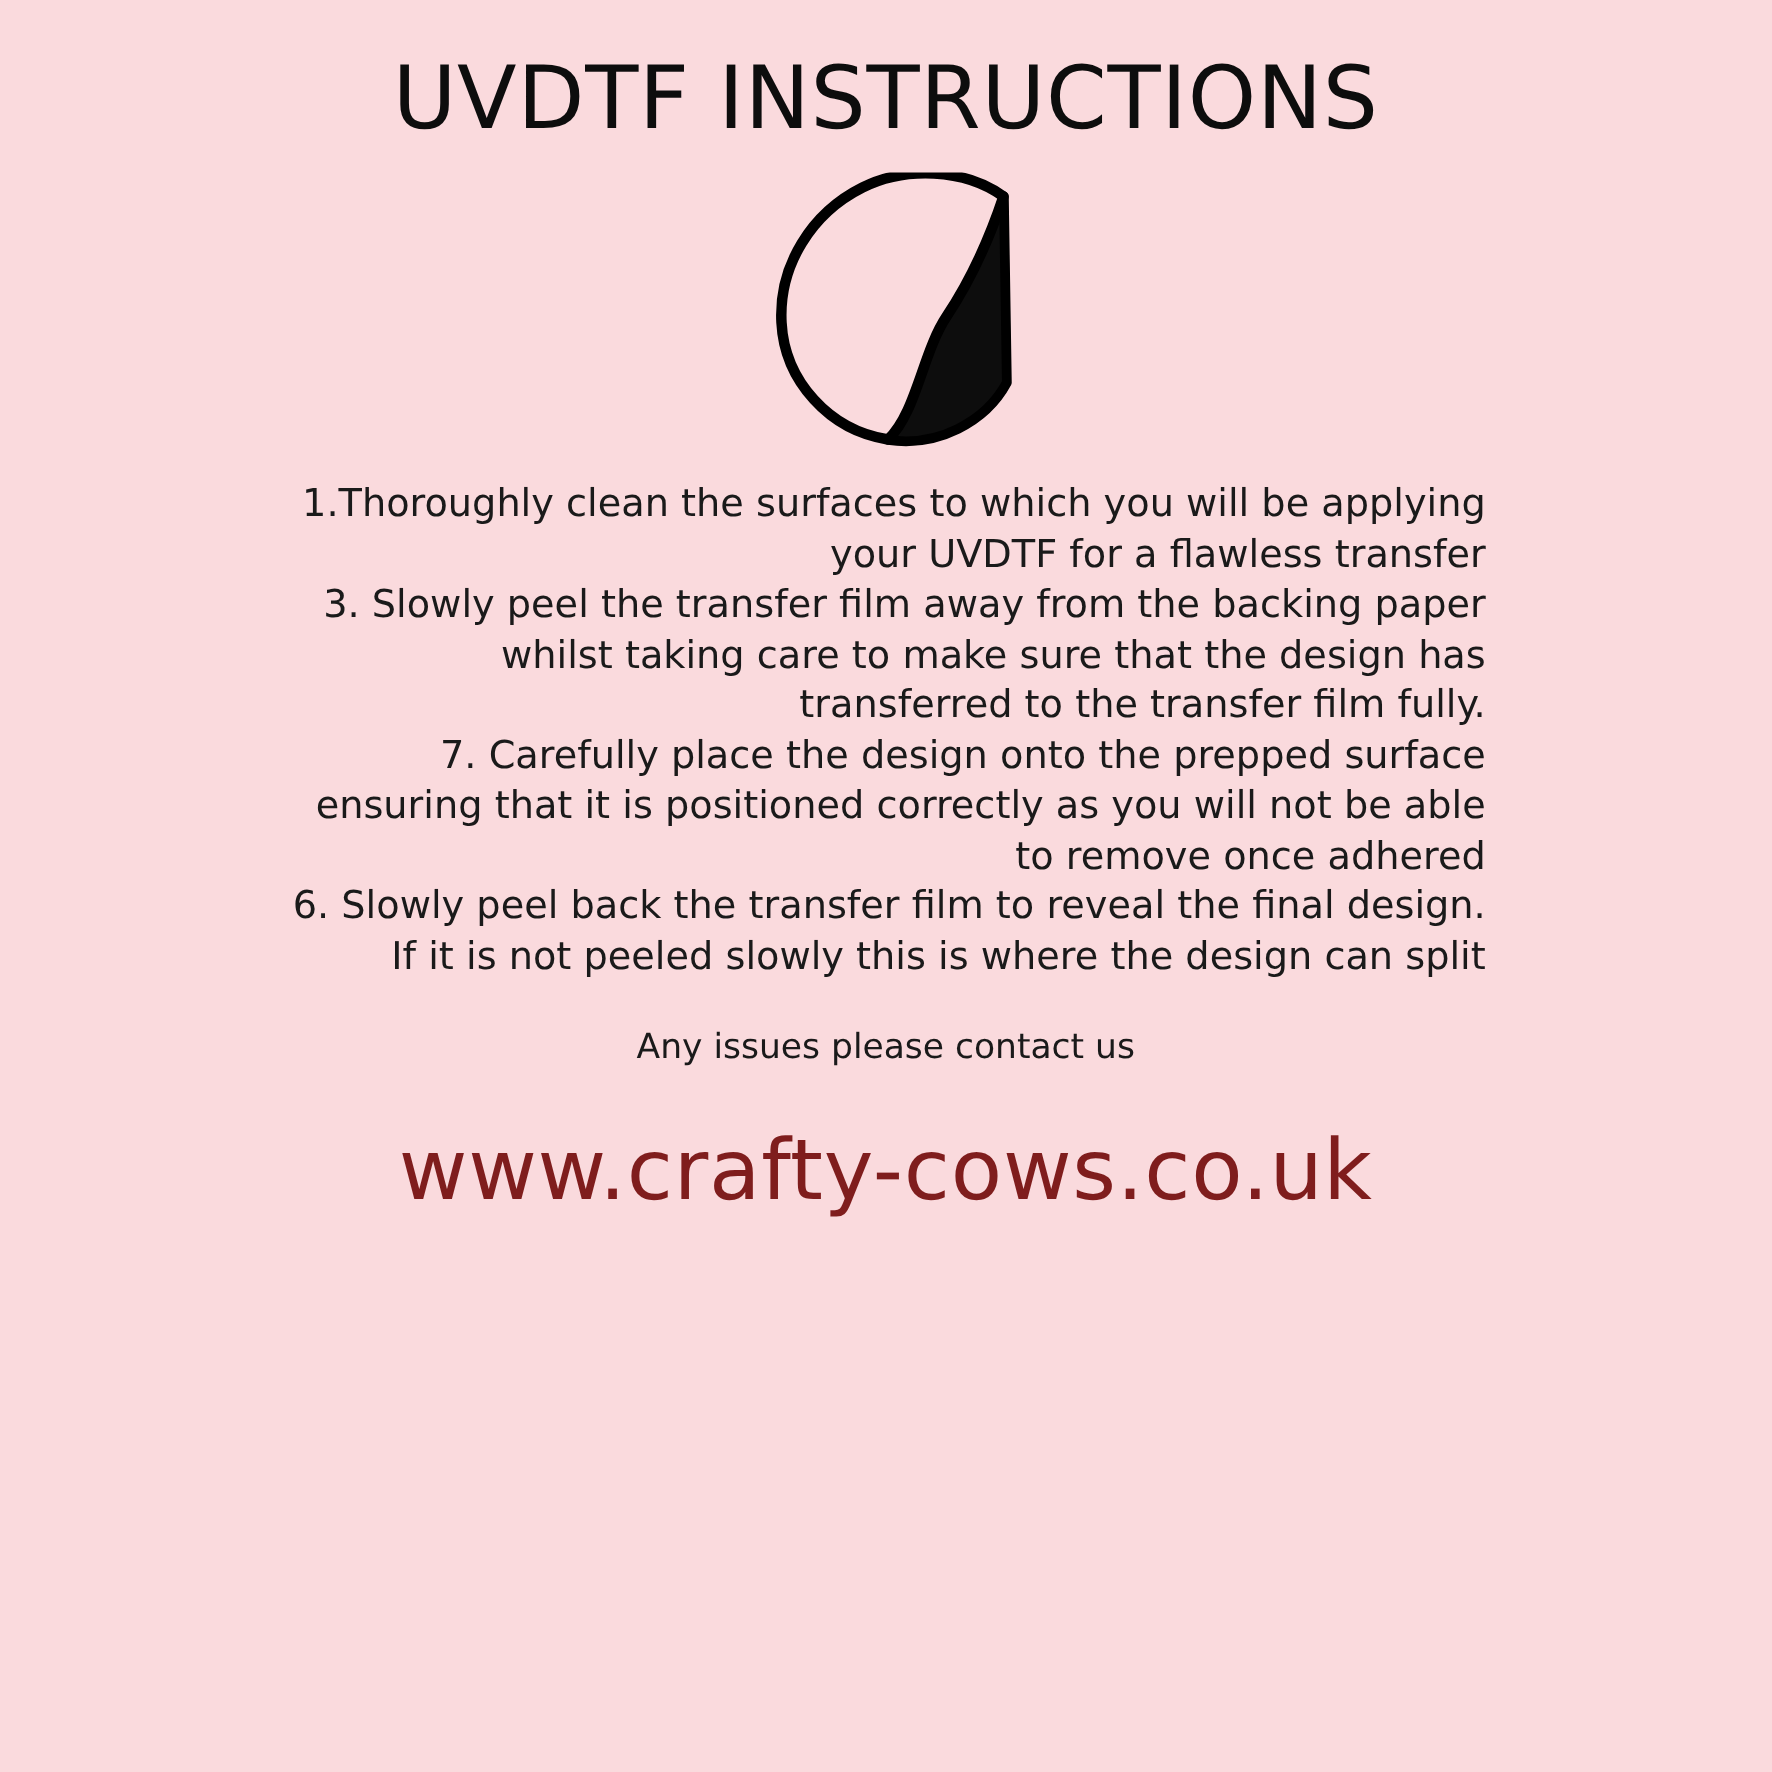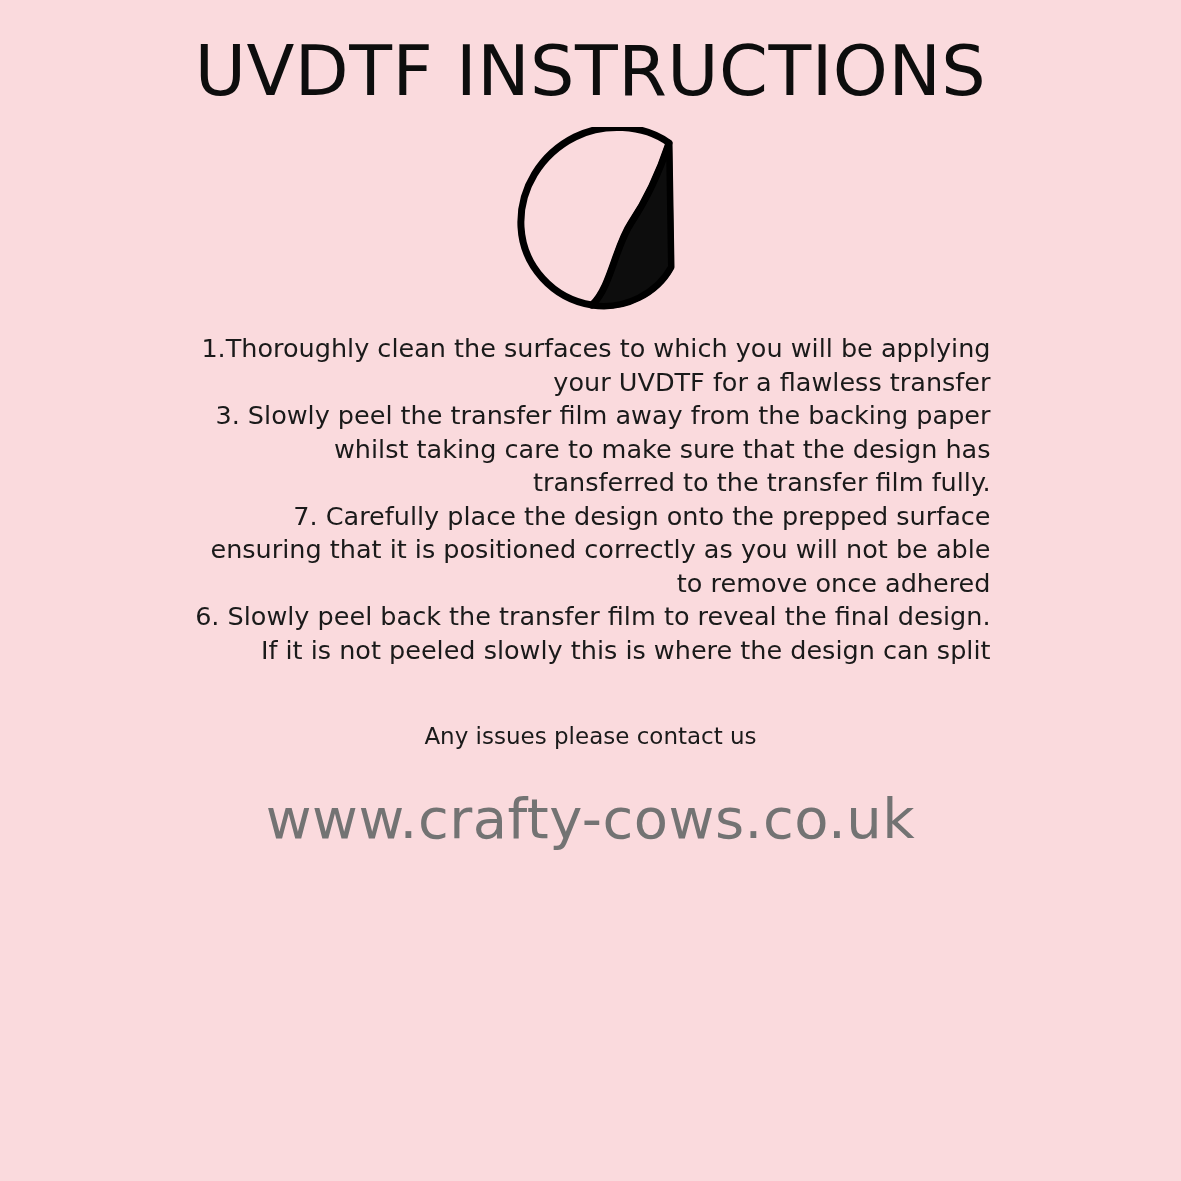--- a/index.html
+++ b/index.html
@@ -18,21 +18,21 @@
     position: relative;
     width: 1181px;
     height: 1181px;
     background: #fadadd;
     display: flex;
     flex-direction: column;
     align-items: center;
   }
   .title {
     margin-top: 36px;
-    font-size: 70px;
+    font-size: 58px;
     line-height: 1.0;
     font-weight: 400;
     letter-spacing: 0.5px;
     color: #0d0d0d;
     font-family: "DejaVu Sans", sans-serif;
     text-align: center;
   }
   .sticker-wrap {
     margin-top: 18px;
     width: 210px;
@@ -47,34 +47,34 @@
     text-align: right;
     font-size: 25.5px;
     line-height: 33.5px;
     color: #1a1a1a;
     font-family: "DejaVu Sans", sans-serif;
   }
   .steps p {
     margin: 0;
   }
   .contact {
-    margin-top: 54px;
+    margin-top: 28px;
     width: 800px;
     text-align: center;
     font-size: 23px;
     line-height: 30px;
     color: #1a1a1a;
     font-family: "DejaVu Sans", sans-serif;
   }
   .contact p { margin: 0; }
   .website {
     margin-top: 40px;
     font-size: 56px;
     line-height: 1.0;
-    color: #737373;
+    color: #7f1d1d;
     font-family: "DejaVu Sans", sans-serif;
     letter-spacing: 0.5px;
     text-align: left;
   }
 </style>
 </head>
 <body>
 
 <div class="page">
 

